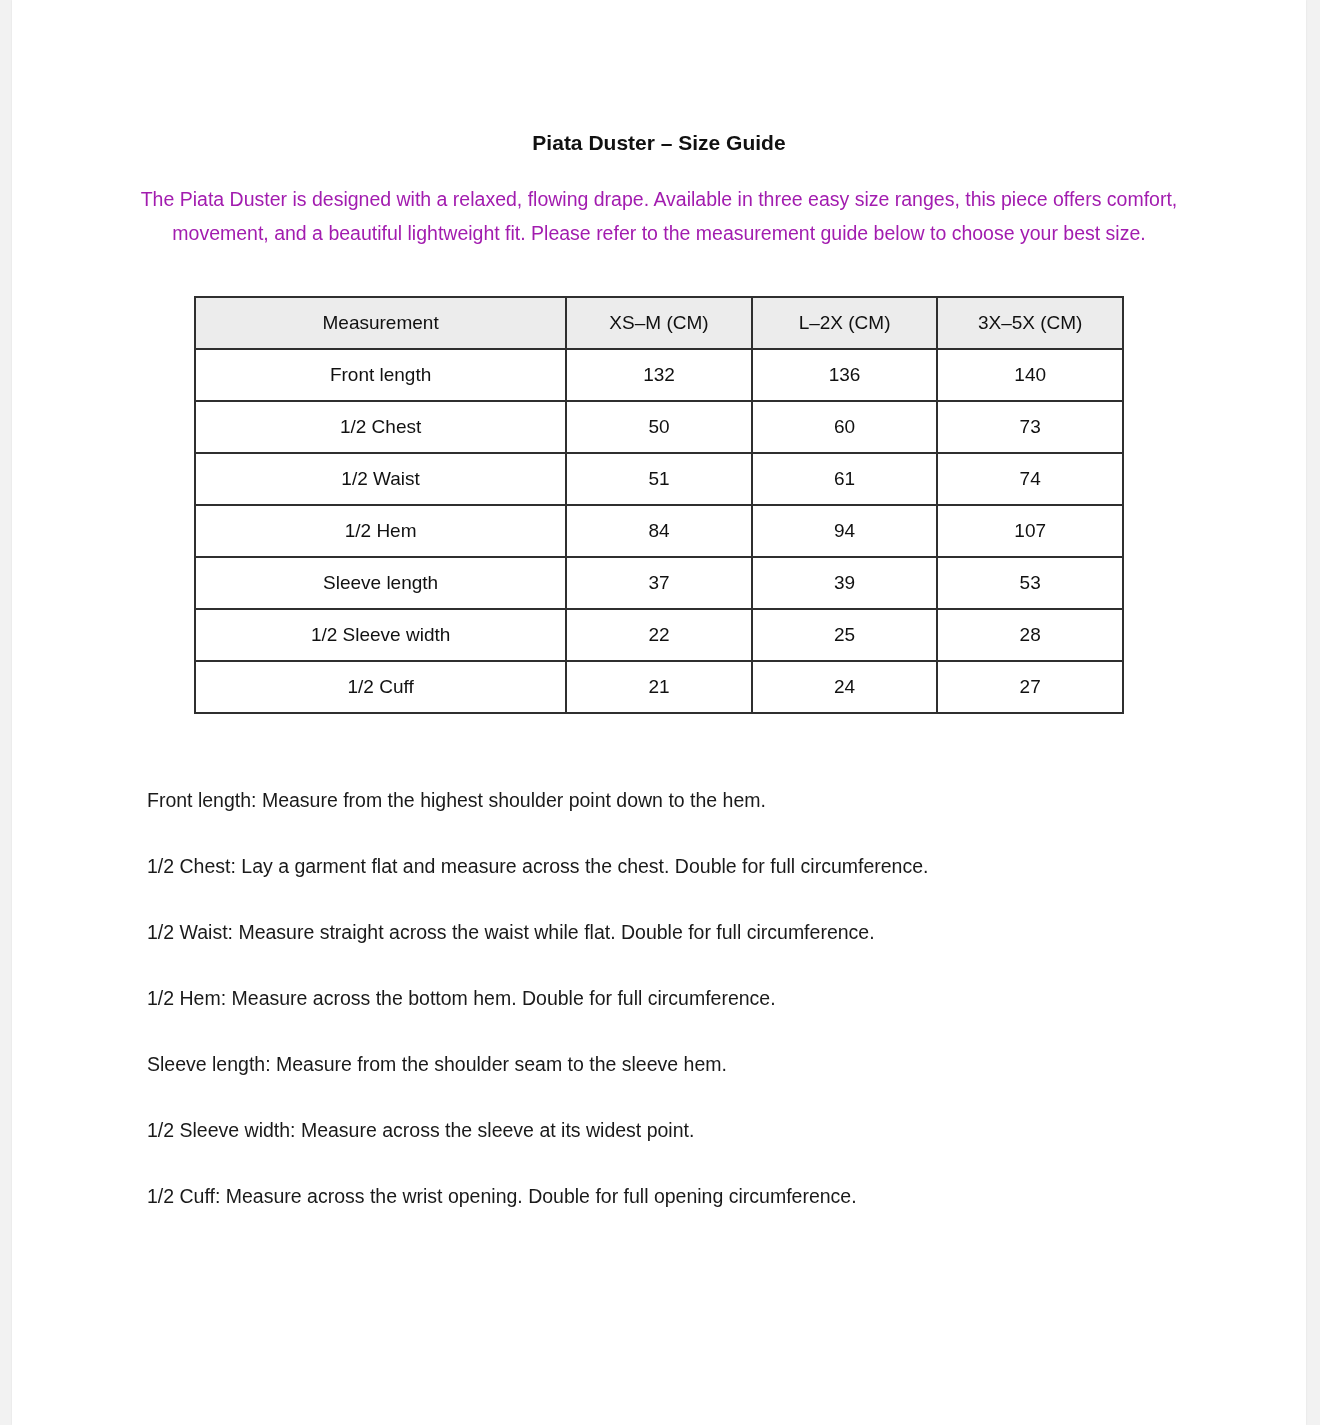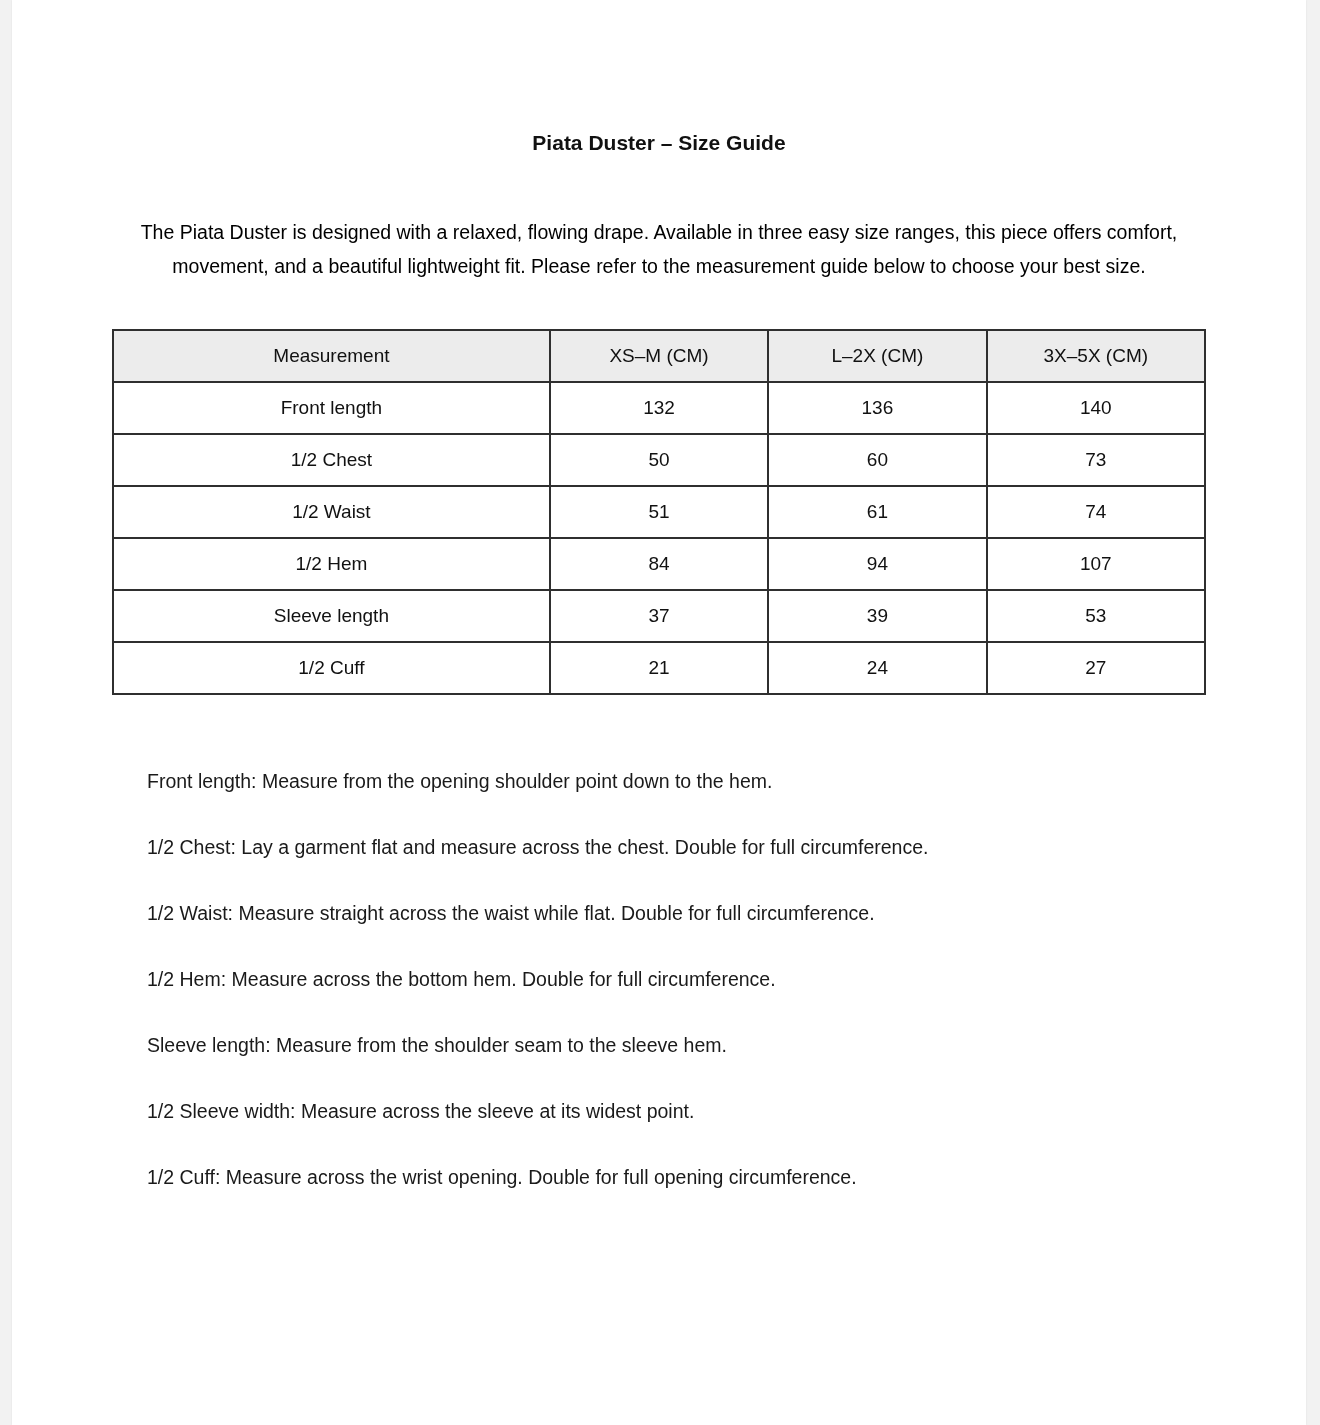--- a/index.html
+++ b/index.html
@@ -28,30 +28,30 @@
     padding: 130px 0 0 0;
   }
   .doc-title {
     text-align: center;
     font-weight: bold;
     font-size: 21px;
     line-height: 26px;
     color: #111111;
   }
   .intro {
-    margin: 59px auto 0 auto;
+    margin: 26px auto 0 auto;
     width: 1040px;
     text-align: center;
     font-size: 19.5px;
     line-height: 34px;
-    color: #000000;
+    color: #a21caf;
   }
   table.size-table {
     margin: 46px auto 0 auto;
-    width: 1094px;
+    width: 930px;
     border-collapse: collapse;
     table-layout: fixed;
   }
   table.size-table th,
   table.size-table td {
     border: 2px solid #2f2f2f;
     height: 52px;
     text-align: center;
     vertical-align: middle;
     font-size: 19px;
@@ -136,31 +136,37 @@
             <td>94</td>
             <td>107</td>
           </tr>
           <tr>
             <td>Sleeve length</td>
             <td>37</td>
             <td>39</td>
             <td>53</td>
           </tr>
           <tr>
+            <td>1/2 Sleeve width</td>
+            <td>22</td>
+            <td>25</td>
+            <td>28</td>
+          </tr>
+          <tr>
             <td>1/2 Cuff</td>
             <td>21</td>
             <td>24</td>
             <td>27</td>
           </tr>
         </tbody>
       </table>
 
 
       <div class="instructions">
-        <p><span class="lbl">Front length:</span><span> Measure from the opening shoulder point down to the hem.</span></p>
+        <p><span class="lbl">Front length:</span><span> Measure from the highest shoulder point down to the hem.</span></p>
         <p><span class="lbl">1/2 Chest:</span><span> Lay a garment flat and measure across the chest. Double for full circumference.</span></p>
         <p><span class="lbl">1/2 Waist:</span><span> Measure straight across the waist while flat. Double for full circumference.</span></p>
         <p><span class="lbl">1/2 Hem:</span><span> Measure across the bottom hem. Double for full circumference.</span></p>
         <p><span class="lbl">Sleeve length:</span><span> Measure from the shoulder seam to the sleeve hem.</span></p>
         <p><span class="lbl">1/2 Sleeve width:</span><span> Measure across the sleeve at its widest point.</span></p>
         <p><span class="lbl">1/2 Cuff:</span><span> Measure across the wrist opening. Double for full opening circumference.</span></p>
       </div>
 
     </div>
   </div>

